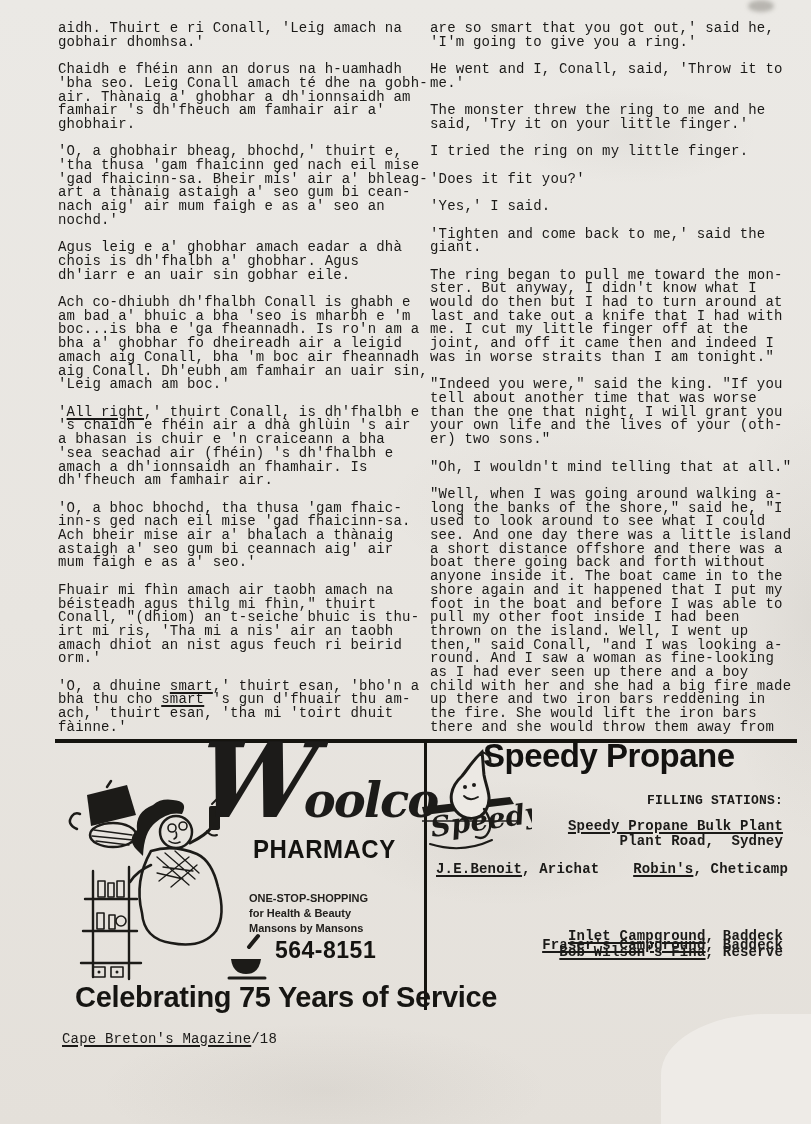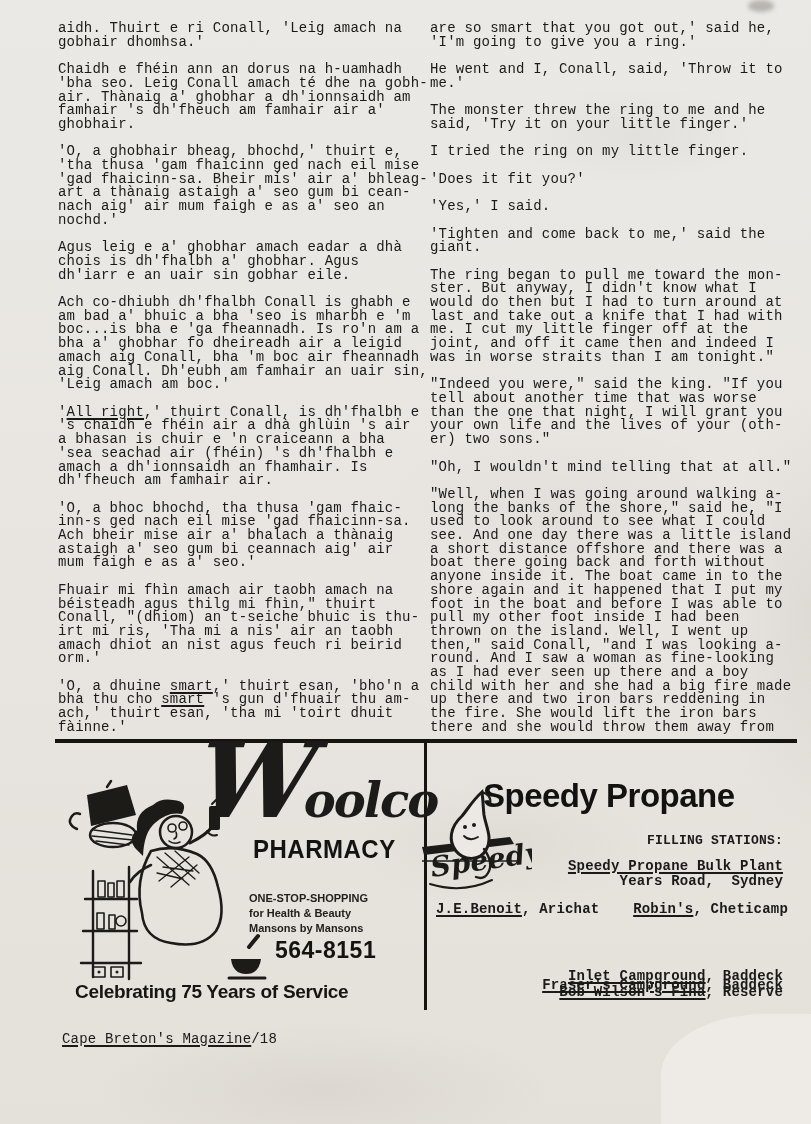--- a/index.html
+++ b/index.html
@@ -45,25 +45,25 @@
   .woolco-pharmacy{position:absolute;left:196px;top:92px;
     font-family:"Liberation Sans",sans-serif;font-weight:bold;font-size:24px;
     letter-spacing:.5px;transform:scaleY(1.08);color:#141310;}
   .woolco-promo{position:absolute;left:192px;top:148px;width:150px;text-align:left;
     font-family:"Liberation Sans",sans-serif;font-weight:bold;font-size:11px;
     line-height:15px;color:#22201d;}
   .woolco-phone{position:absolute;left:218px;top:194px;
     font-family:"Liberation Sans",sans-serif;font-weight:bold;font-size:23px;
     letter-spacing:.5px;color:#141310;}
   .woolco-tagline{position:absolute;left:18px;top:238px;width:348px;
-    font-family:"Liberation Sans",sans-serif;font-weight:600;font-size:19px;
+    font-family:"Liberation Sans",sans-serif;font-weight:600;font-size:29px;
     letter-spacing:-.3px;color:#161512;white-space:nowrap;}
 
   
-  .speedy{position:absolute;left:428px;top:751px;width:367px;height:267px;}
+  .speedy{position:absolute;left:428px;top:711px;width:367px;height:267px;}
   .speedy-title{position:absolute;left:55px;top:26px;
     font-family:"Liberation Sans",sans-serif;font-weight:bold;font-size:33px;
     letter-spacing:-.5px;color:#131210;white-space:nowrap;}
   .speedy-mascot{position:absolute;left:-6px;top:38px;}
   .sp-line{font-weight:bold;font-size:14px;letter-spacing:.2px;position:absolute;
     white-space:pre;color:#1b1a18;}
   .sp-center{left:10px;width:345px;text-align:right;}
   .sp-heading{top:82px;font-size:13px;}
   .sp-bulk-name{top:107px;}
   .sp-bulk-loc{top:122px;}
@@ -267,21 +267,21 @@
 
       <path class="ink" stroke-width="2.4" d="M62,60 q10,14 4,24 q-4,7 -12,4"></path>
 
       <text x="10" y="88" font-size="28" font-style="italic" font-weight="bold" font-family="DejaVu Serif, serif" fill="#1c1b18" transform="rotate(-8 10 88)">Speedy</text>
       <path class="ink" stroke-width="2" d="M8,95 q32,10 62,-4"></path>
     </svg>
 
     <div class="sp-line sp-center sp-heading">FILLING STATIONS:</div>
 
     <div class="sp-line sp-center sp-bulk-name"><span class="sp-underline">Speedy Propane Bulk Plant</span></div>
-    <div class="sp-line sp-center sp-bulk-loc">Years Road,  Sydney</div>
+    <div class="sp-line sp-center sp-bulk-loc">Plant Road,  Sydney</div>
 
     <div class="sp-line sp-row">
       <span><span class="sp-underline">J.E.Benoit</span><span>, Arichat</span></span>
       <span><span class="sp-underline">Robin's</span><span>, Cheticamp</span></span>
     </div>
 
     <div class="sp-line sp-center sp-fraser"><span class="sp-underline">Fraser's Campground</span><span>, Baddeck</span></div>
     <div class="sp-line sp-center sp-inlet"><span class="sp-underline">Inlet Campground</span><span>, Baddeck</span></div>
     <div class="sp-line sp-center sp-bob"><span class="sp-underline">Bob Wilson's Fina</span><span>, Reserve</span></div>
   </div>

